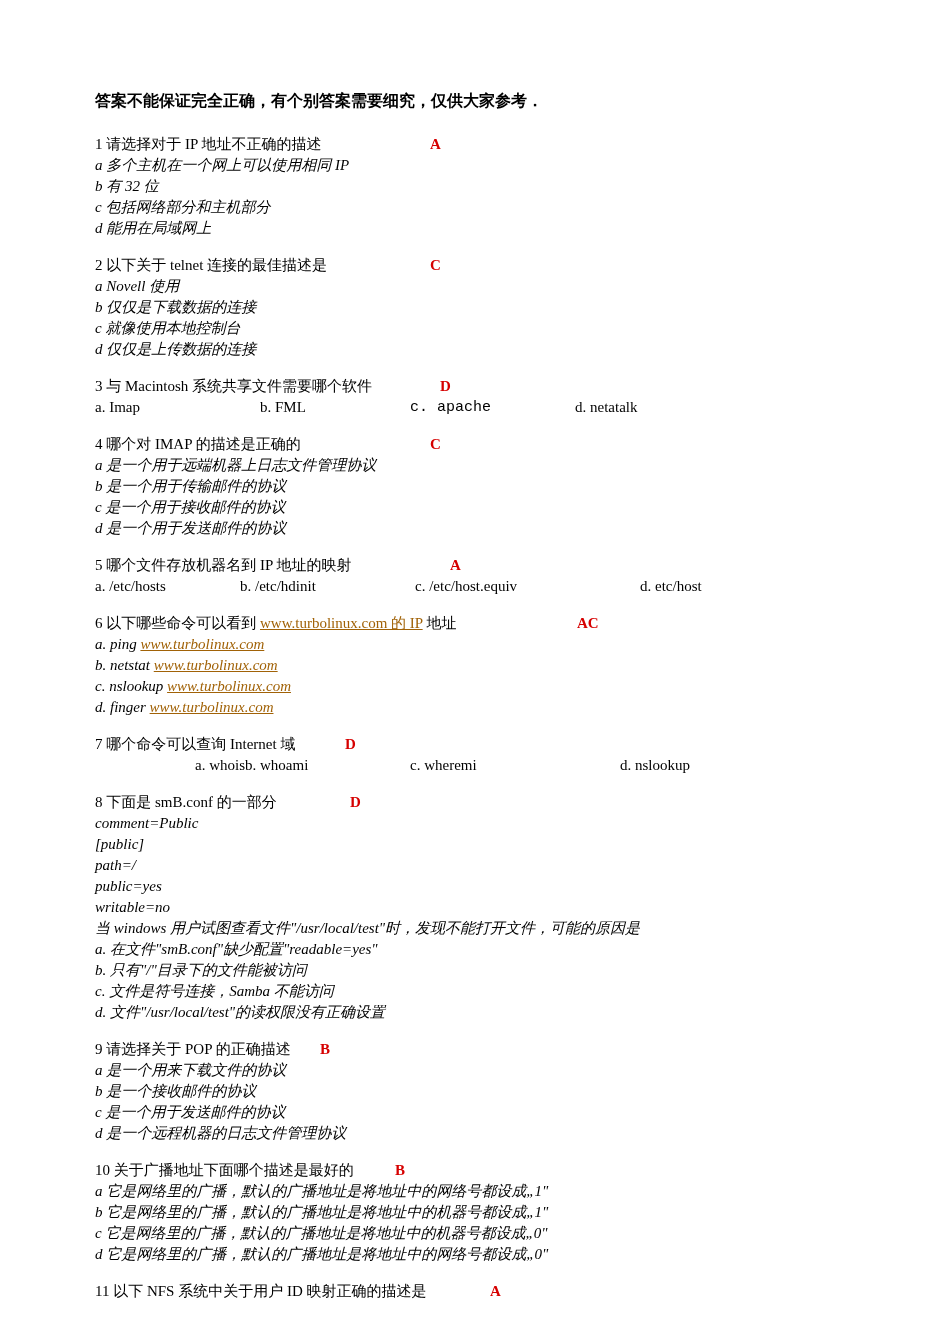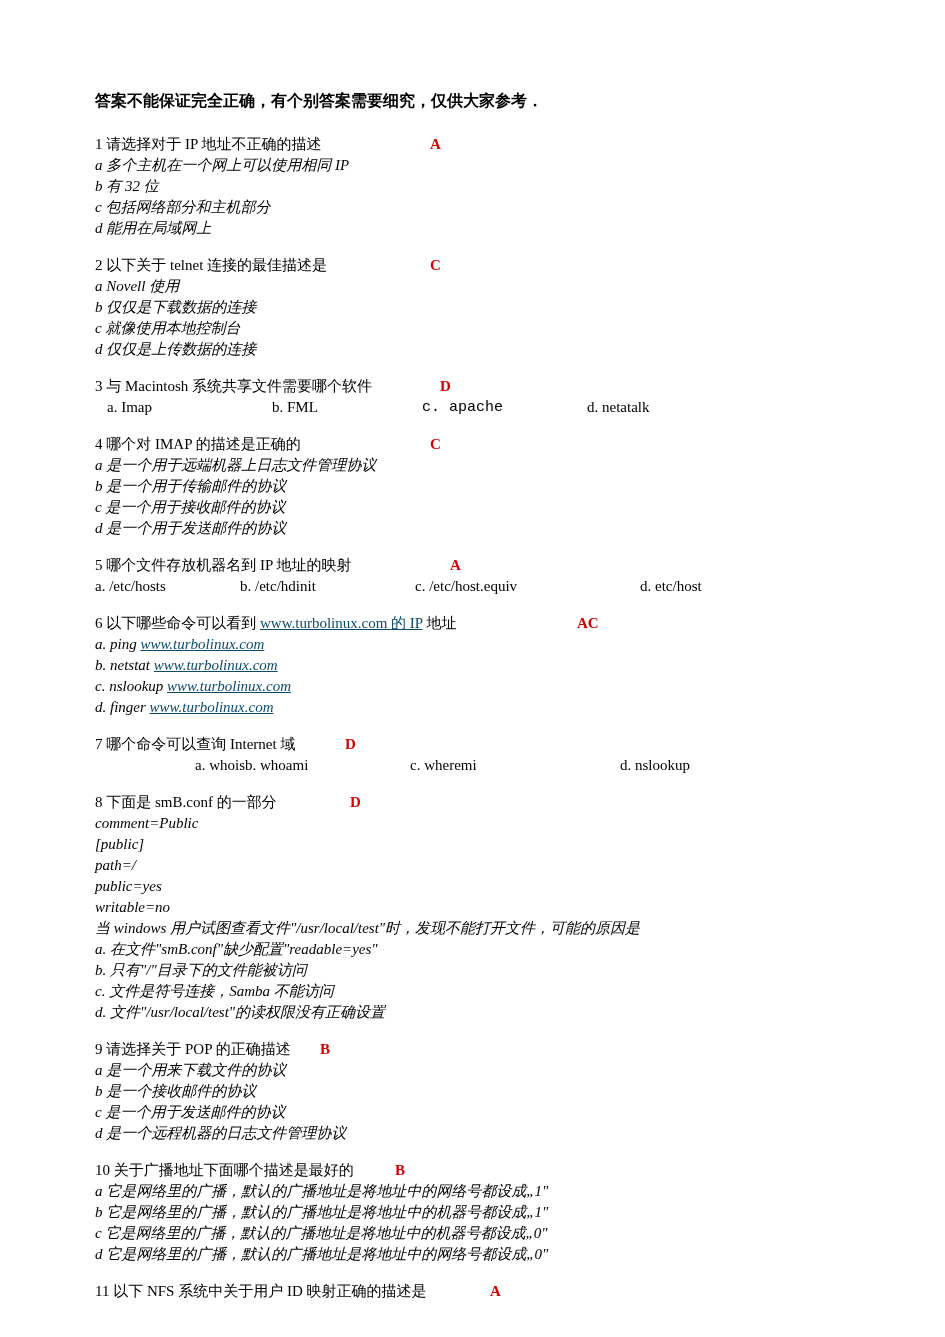--- a/index.html
+++ b/index.html
@@ -33,21 +33,21 @@
     margin: 0;
     font-style: italic;
   }
   .inline-opts {
     display: flex;
   }
   .inline-opts span {
     display: inline-block;
   }
   .link {
-    color: #0c4a6e;
+    color: #a16207;
     text-decoration: underline;
     margin-top: 27px;
   }
 </style>
 </head>
 <body>
 
 <div class="header">答案不能保证完全正确，有个别答案需要细究，仅供大家参考．</div>
 
 <div class="question">
@@ -71,21 +71,21 @@
   <div class="opt">c 就像使用本地控制台</div>
   <div class="opt">d 仅仅是上传数据的连接</div>
 </div>
 
 <div class="question">
   <div class="qtitle">
     <span>3 与 Macintosh 系统共享文件需要哪个软件</span>
     <span class="ans" style="left:345px;">D</span>
   </div>
   <div class="inline-opts">
-    <span style="width:165px;margin-left:12px;">a.  Imap</span>
+    <span style="width:165px;">a.  Imap</span>
     <span style="width:150px;">b.  FML</span>
     <span style="width:165px;font-family:Liberation Mono, monospace;">c.  apache</span>
     <span>d.  netatalk</span>
   </div>
 </div>
 
 <div class="question">
   <div class="qtitle">
     <span>4 哪个对 IMAP 的描述是正确的</span>
     <span class="ans" style="left:335px;">C</span>

